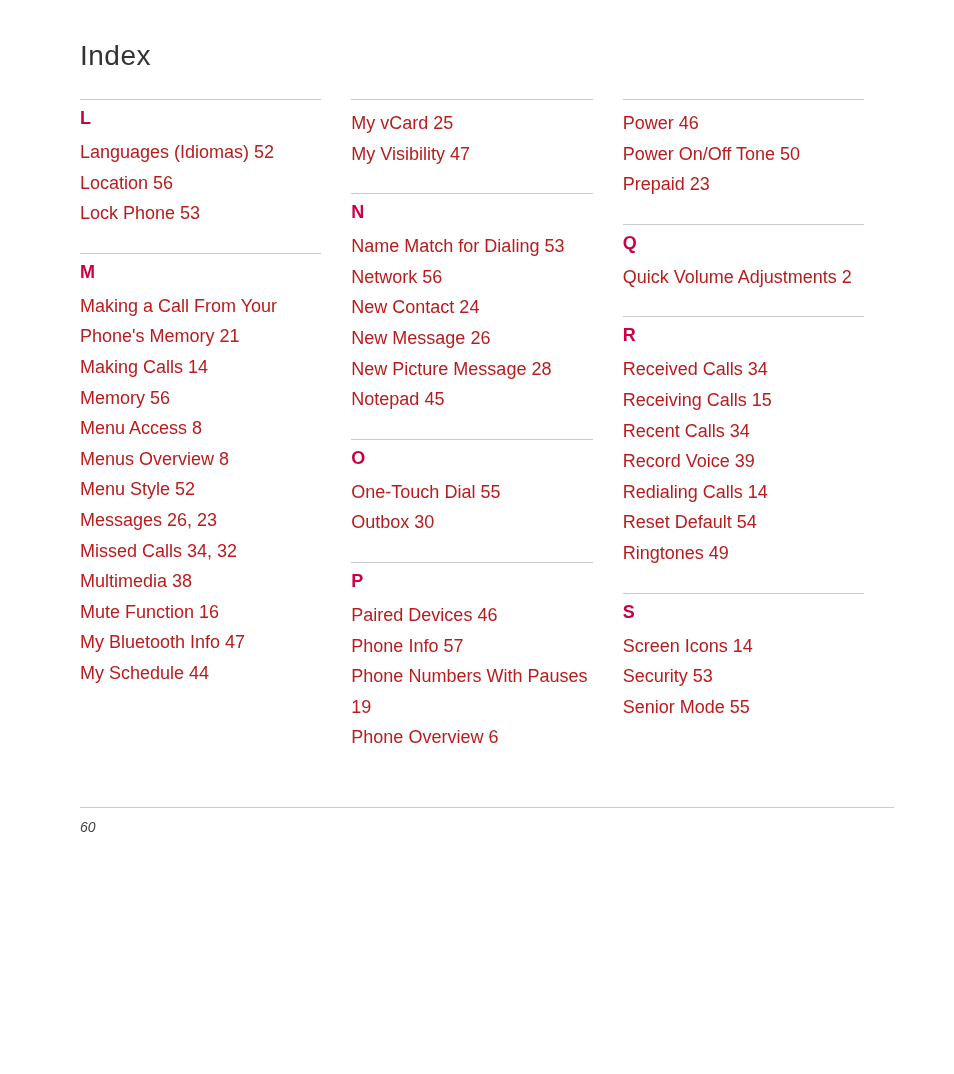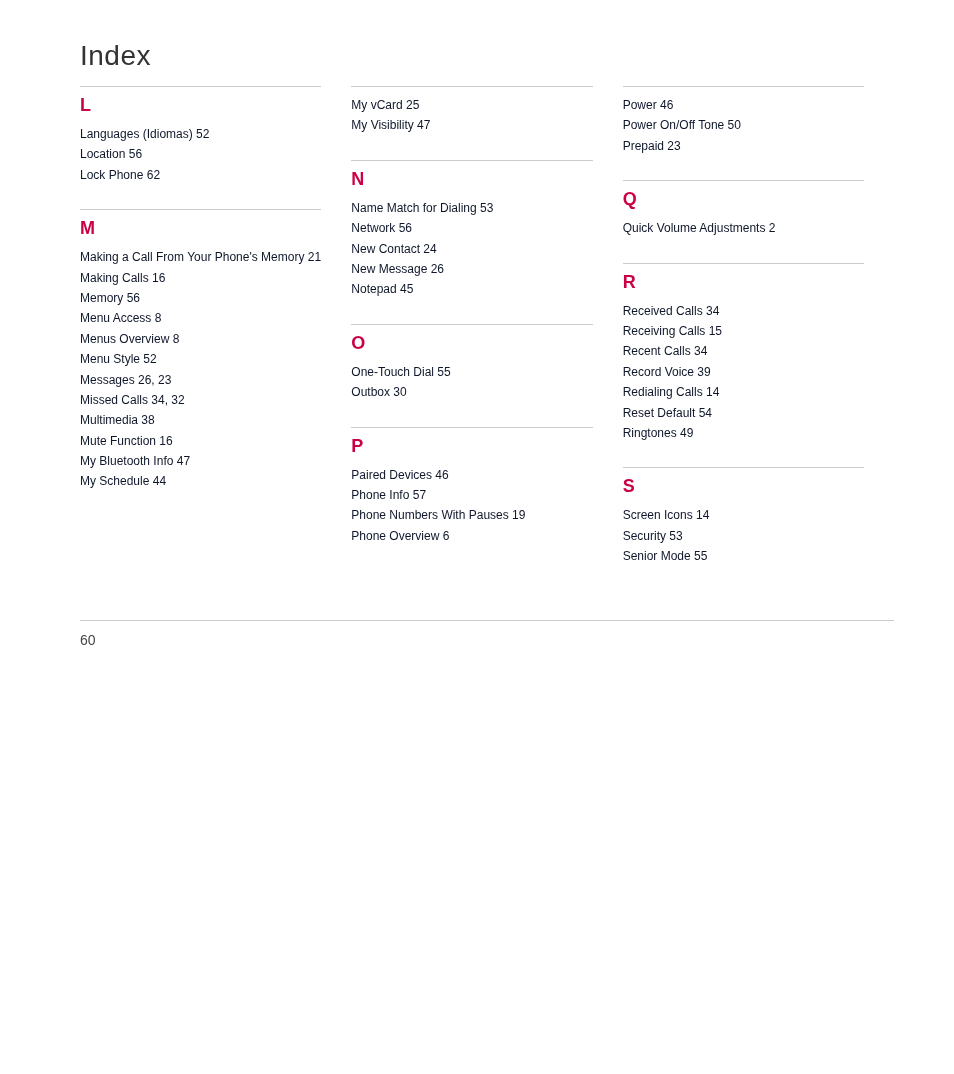--- a/index.html
+++ b/index.html
@@ -15,21 +15,21 @@
       font-family: Arial, Helvetica, sans-serif;
       font-size: 15px;
       color: #333333;
       padding: 40px 60px 40px 80px;
     }
 
     .page-title {
       font-size: 28px;
       font-weight: 300;
       color: #333333;
-      margin-bottom: 14px;
+      margin-bottom: 27px;
       letter-spacing: 0.5px;
     }
 
     .columns-container {
       display: flex;
       gap: 0;
       width: 100%;
     }
 
     .column {
@@ -49,56 +49,57 @@
 
     .section-letter {
       font-size: 18px;
       font-weight: bold;
       color: #cc0044;
       margin-bottom: 8px;
       display: block;
     }
 
     .index-entry {
-      font-size: 12px;
-      color: #0f172a;
+      font-size: 18px;
+      color: #b91c1c;
       line-height: 1.7;
       display: block;
     }
 
     .page-footer {
       border-top: 1px solid #cccccc;
       margin-top: 30px;
       padding-top: 10px;
+      font-style: italic;
     }
 
     .page-number {
       font-size: 14px;
       color: #444444;
     }
   </style>
 </head>
 <body>
 
 <h1 class="page-title">Index</h1>
 
 <div class="columns-container">
 <div class="column">
       <div class="section">
         <hr class="section-divider">
         <span class="section-letter">L</span>
         <span class="index-entry">Languages (Idiomas) 52</span>
         <span class="index-entry">Location  56</span>
-        <span class="index-entry">Lock Phone  62</span>
+        <span class="index-entry">Lock Phone  53</span>
       </div>
       <div class="section">
         <hr class="section-divider">
         <span class="section-letter">M</span>
         <span class="index-entry">Making a Call From Your Phone's Memory 21</span>
-        <span class="index-entry">Making Calls  16</span>
+        <span class="index-entry">Making Calls  14</span>
         <span class="index-entry">Memory  56</span>
         <span class="index-entry">Menu Access  8</span>
         <span class="index-entry">Menus Overview  8</span>
         <span class="index-entry">Menu Style  52</span>
         <span class="index-entry">Messages  26, 23</span>
         <span class="index-entry">Missed Calls  34, 32</span>
         <span class="index-entry">Multimedia  38</span>
         <span class="index-entry">Mute Function  16</span>
         <span class="index-entry">My Bluetooth Info  47</span>
         <span class="index-entry">My Schedule  44</span>
@@ -110,20 +111,21 @@
         <span class="index-entry">My vCard  25</span>
         <span class="index-entry">My Visibility  47</span>
       </div>
       <div class="section">
         <hr class="section-divider">
         <span class="section-letter">N</span>
         <span class="index-entry">Name Match for Dialing 53</span>
         <span class="index-entry">Network  56</span>
         <span class="index-entry">New Contact  24</span>
         <span class="index-entry">New Message  26</span>
+        <span class="index-entry">New Picture Message 28</span>
         <span class="index-entry">Notepad  45</span>
       </div>
       <div class="section">
         <hr class="section-divider">
         <span class="section-letter">O</span>
         <span class="index-entry">One-Touch Dial  55</span>
         <span class="index-entry">Outbox  30</span>
       </div>
       <div class="section">
         <hr class="section-divider">

